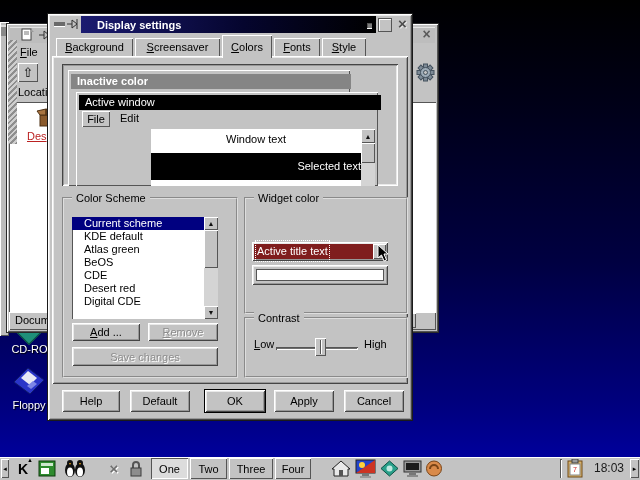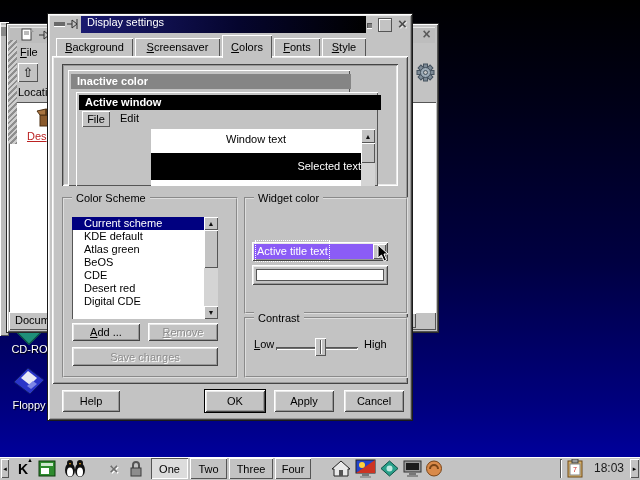--- a/index.html
+++ b/index.html
@@ -14,21 +14,21 @@
   .s2{box-shadow:inset 1px 1px 0 #454545,inset -1px -1px 0 #ffffff,inset 2px 2px 0 #979797,inset -2px -2px 0 #e9e9e9}
   .btn{background:#c3c3c3;display:flex;align-items:center;justify-content:center;cursor:default;white-space:nowrap}
   .disabled{color:#8d8d8d;text-shadow:1px 1px 0 #ffffff}
   .accel{display:inline-block}
   .accel::first-letter{text-decoration:underline}
   .group{border:2px groove #dedede}
   .legend{position:absolute;top:-8px;left:8px;background:#c3c3c3;padding:0 4px;line-height:14px}
   .tab{position:absolute;top:24px;height:18px;background:#c3c3c3;display:flex;align-items:center;justify-content:center;
     box-shadow:inset 1px 1px 0 #fff,inset -1px 0 0 #555;z-index:2}
   .tab.active{top:21px;height:23px;z-index:4}
-  .dlg-titlebar{background:linear-gradient(90deg,#1b1b70 0%,#05052e 55%,#000000 100%);color:#fff;font-weight:normal;display:flex;padding-left:6px}
+  .dlg-titlebar{background:linear-gradient(90deg,#1b1b70 0%,#05052e 55%,#000000 100%);color:#fff;font-weight:bold;display:flex;align-items:center;padding-left:16px}
   .wtext{color:#fff;text-shadow:1px 1px 1px #000}
   .listitem{height:13px;line-height:13px;padding-left:12px;white-space:nowrap;overflow:hidden}
   .sel{background:#000080;color:#fff}
   .hatch{background:repeating-linear-gradient(135deg,#cfcfcf 0 2px,#8e8e8e 2px 4px)}
   .sbbtn{background:#c3c3c3;display:flex;align-items:center;justify-content:center;font-size:7px;line-height:7px;color:#111}
   svg{display:block}
 </style>
 </head>
 <body>
 
@@ -145,21 +145,21 @@
 
     <div class="abs r2 gray" style="left:4px;top:42px;width:356px;height:328px;z-index:3"></div>
 
     <div class="abs s2" style="left:14px;top:50px;width:336px;height:122px;background:#c3c3c3;overflow:hidden;z-index:4">
       <div class="abs r1 gray" style="left:6px;top:6px;width:282px;height:116px">
         <div class="abs" style="left:3px;top:4px;width:274px;height:15px;background:#858585;color:#fff;font-weight:bold;line-height:15px;padding-left:6px">
           <span>Inactive color</span>
         </div>
       </div>
       <div class="abs r1 gray" style="left:14px;top:28px;width:302px;height:94px">
-        <div class="abs" style="left:3px;top:3px;width:296px;height:15px;background:#000;color:#fff;font-weight:bold;line-height:15px;padding-left:6px">
+        <div class="abs" style="left:3px;top:3px;width:296px;height:15px;background:#000;color:#fff;font-weight:normal;line-height:15px;padding-left:6px">
           <span>Active window</span>
         </div>
         <div class="abs" style="left:3px;top:18px;width:296px;height:19px">
           <span class="abs r1 btn" style="left:3px;top:1px;width:28px;height:16px">File</span>
           <span class="abs" style="left:41px;top:2px">Edit</span>
         </div>
         <div class="abs" style="left:75px;top:37px;width:210px;height:57px;background:#fff">
           <div style="text-align:center;padding-top:4px">Window text</div>
           <div class="abs" style="left:0;top:24px;width:210px;height:27px;background:#000;color:#fff;text-align:right;line-height:27px">
             <span>Selected text</span>
@@ -196,41 +196,44 @@
       <button class="abs btn r2 disabled" style="left:84px;top:124px;width:70px;height:18px;border:0;font:inherit">
           <span class="accel">Remove</span>
         </button>
       <button class="abs btn r2 disabled" style="left:8px;top:148px;width:146px;height:19px;border:0;font:inherit">
           <span>Save changes</span>
         </button>
     </div>
 
     <div class="abs group" style="left:196px;top:183px;width:160px;height:113px;z-index:4">
       <span class="legend">Widget color</span>
-      <div class="abs r2" style="left:6px;top:43px;width:136px;height:19px;background:#8b5cf6">
+      <div class="abs r2" style="left:6px;top:43px;width:136px;height:19px;background:#7f1d1d">
         <span style="position:absolute;left:5px;top:0;line-height:18px;color:#fff;outline:1px dotted #fff;outline-offset:1px">Active title text</span>
         <span class="abs r1 btn" style="right:2px;top:2px;width:13px;height:15px;font-size:6px">▼</span>
       </div>
       <div class="abs r2 gray" style="left:6px;top:66px;width:136px;height:20px">
         <div class="abs" style="left:4px;top:4px;right:4px;bottom:4px;background:#ffffff;border:1px solid #555"></div>
       </div>
     </div>
 
     <div class="abs group" style="left:196px;top:303px;width:160px;height:57px;z-index:4">
       <span class="legend">Contrast</span>
       <span class="abs accel" style="left:8px;top:19px">Low</span>
       <div class="abs s1" style="left:30px;top:28px;width:82px;height:3px;background:#6e6e6e"></div>
       <div class="abs r1 gray" style="left:69px;top:19px;width:11px;height:18px">
         <div class="abs" style="left:5px;top:2px;width:1px;height:14px;background:#555;box-shadow:1px 0 0 #fff"></div>
       </div>
       <span class="abs" style="left:118px;top:19px">High</span>
     </div>
 
     <button class="abs btn r2" style="left:14px;top:376px;width:58px;height:22px;border:0;font:inherit">
         <span>Help</span>
+      </button>
+    <button class="abs btn r2" style="left:82px;top:376px;width:60px;height:22px;border:0;font:inherit">
+        <span>Default</span>
       </button>
     <button class="abs btn r2" style="left:156px;top:375px;width:62px;height:24px;border:1px solid #000;font:inherit">
         <span>OK</span>
       </button>
     <button class="abs btn r2" style="left:226px;top:376px;width:60px;height:22px;border:0;font:inherit">
         <span>Apply</span>
       </button>
     <button class="abs btn r2" style="left:296px;top:376px;width:60px;height:22px;border:0;font:inherit">
         <span>Cancel</span>
       </button>

